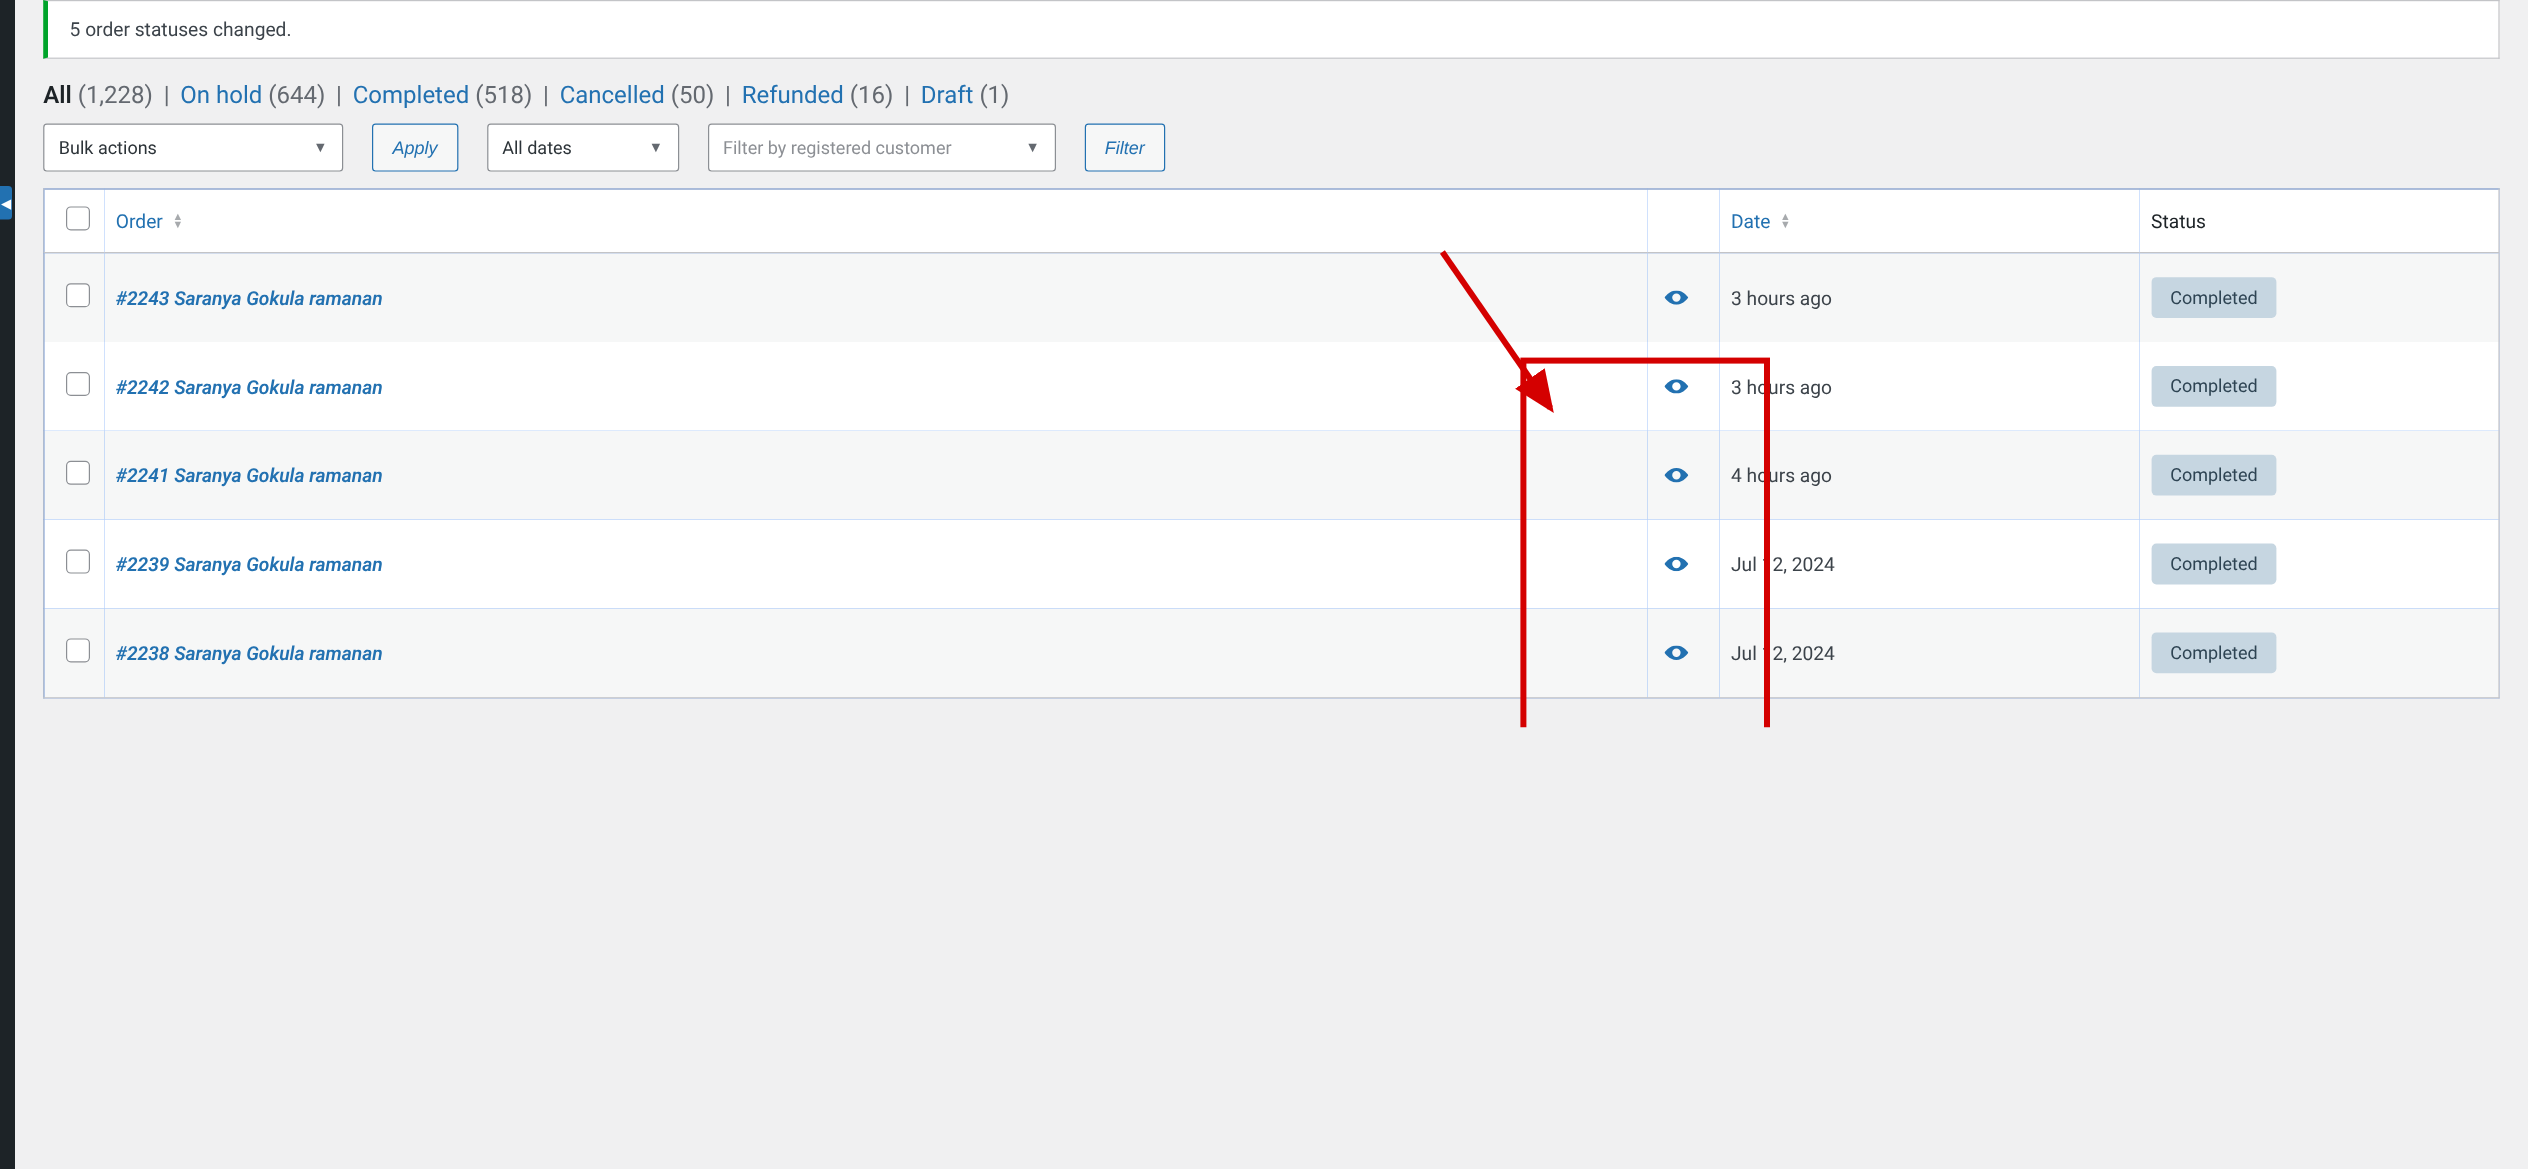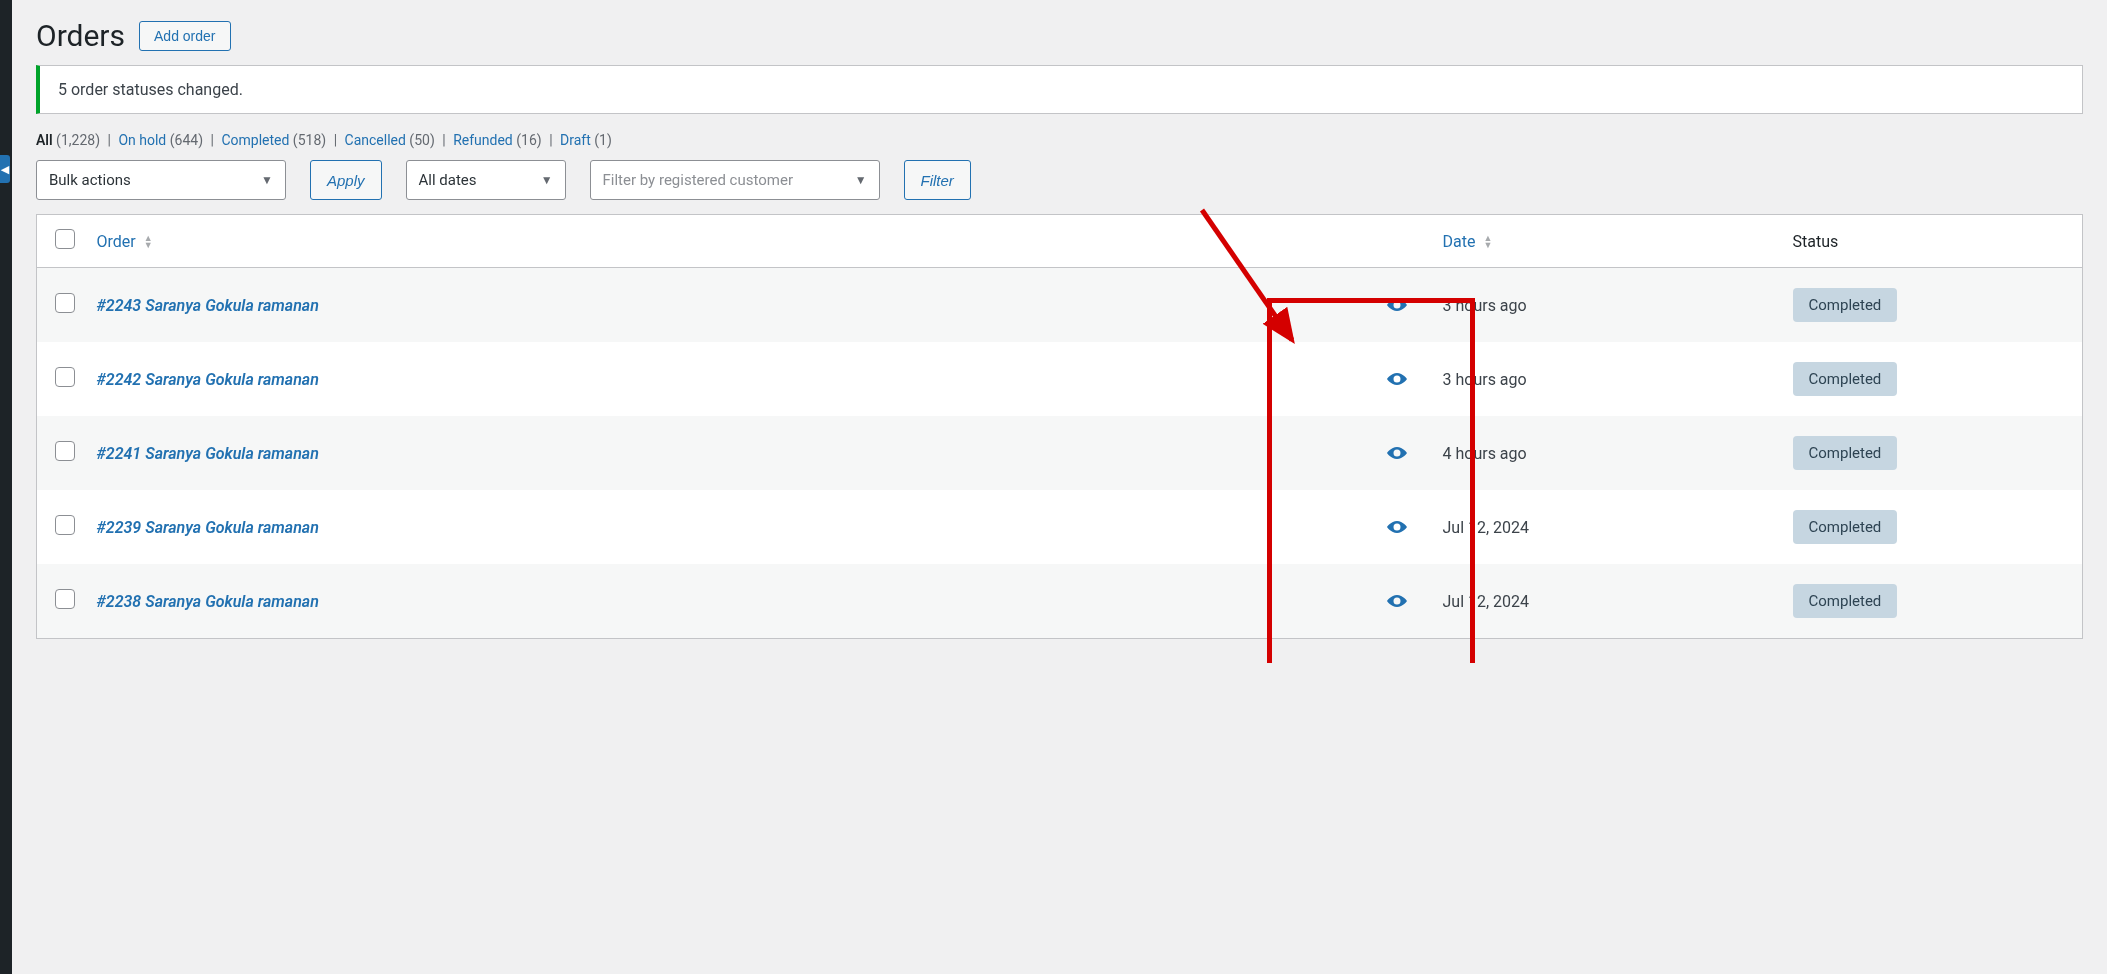--- a/index.html
+++ b/index.html
@@ -59,21 +59,21 @@
   .notice {
     background: #fff;
     border: 1px solid #c3c4c7;
     border-left: 4px solid #00a32a;
     padding: 14px 18px;
     font-size: 16px;
     color: #3c434a;
     margin-bottom: 18px;
   }
   .subsubsub {
-    font-size: 14px;
+    font-size: 20px;
     color: #646970;
     margin-bottom: 12px;
   }
   .subsubsub a { color: #2271b1; text-decoration: none; }
   .subsubsub .count { color: #646970; }
   .subsubsub strong { color: #1d2327; font-weight: 600; }
   .subsubsub .sep { color: #646970; padding: 0 4px; }
   .filters-row {
     display: flex;
     gap: 24px;
@@ -199,24 +199,20 @@
   }
 </style>
 </head>
 <body>
 
 <div class="sidebar-edge"></div>
 <div class="sidebar-arrow">◀</div>
 
 <div class="page">
 
-  <div class="heading-wrap">
-    <h1 class="page-title">Orders</h1>
-    <button class="add-btn">Add order</button>
-  </div>
 
   <div class="notice">5 order statuses changed.</div>
 
   <div class="subsubsub">
     <strong><span>All</span></strong>
     <span class="count">(1,228)</span>
     <span class="sep">|</span>
     <a href="#"><span>On hold</span> <span class="count">(644)</span></a>
     <span class="sep">|</span>
     <a href="#"><span>Completed</span> <span class="count">(518)</span></a>

